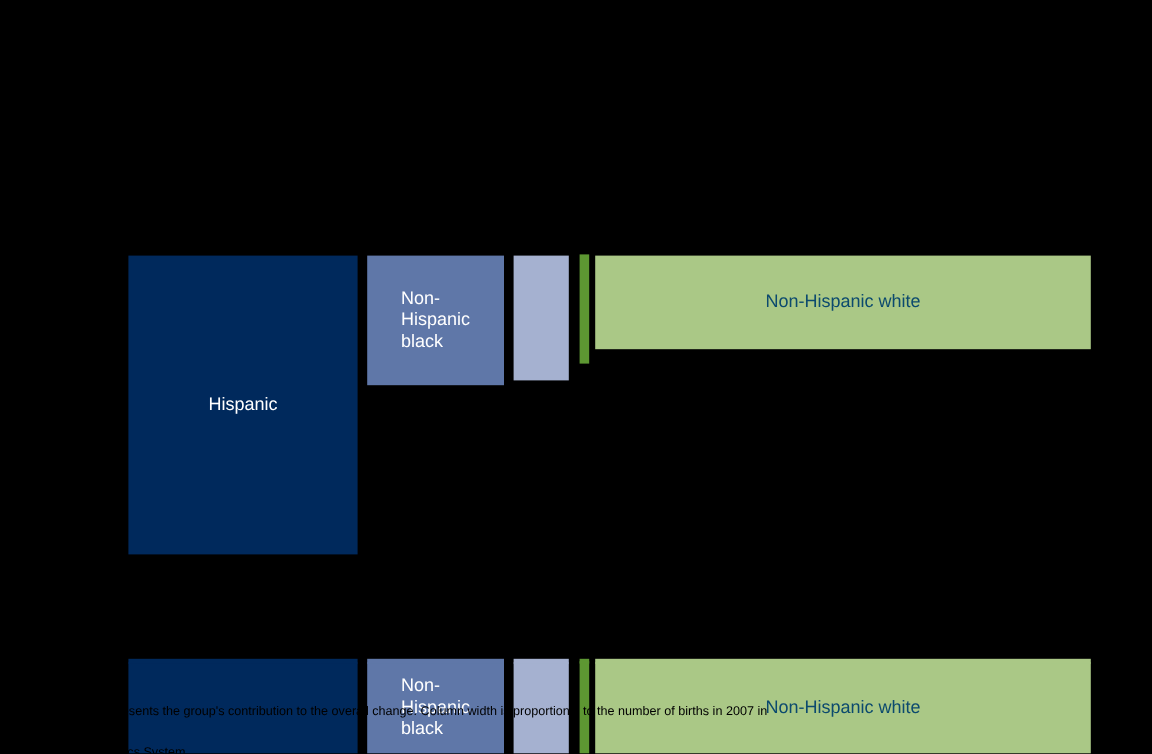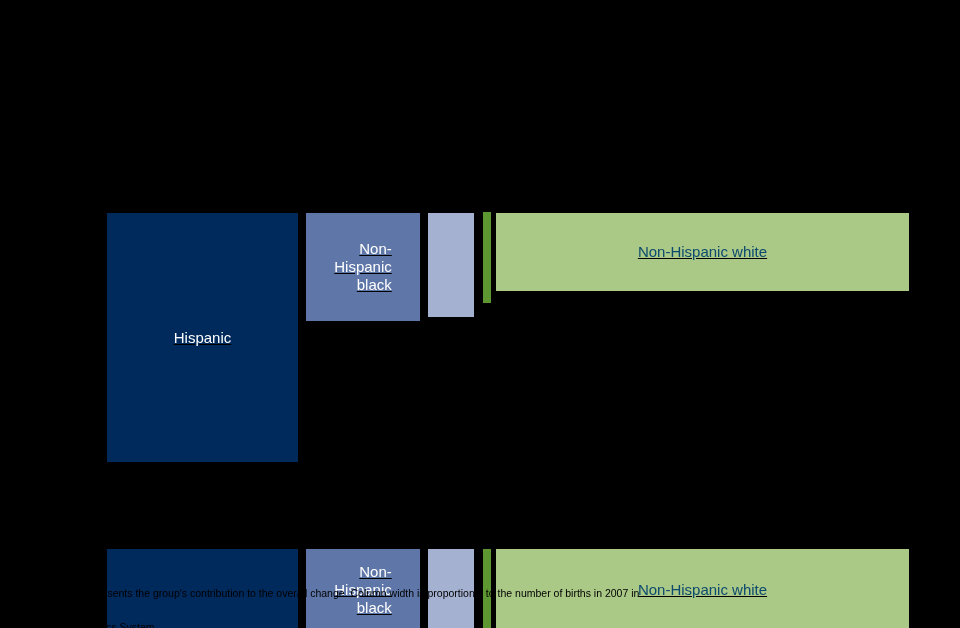--- a/index.html
+++ b/index.html
@@ -33,25 +33,24 @@
     width: 960px;
     height: 628px;
   }
 
   .col {
     position: absolute;
     box-sizing: border-box;
     display: flex;
     align-items: center;
     justify-content: center;
-    text-align: right;
+    text-align: left;
     line-height: 1.18;
     font-size: 15px;
     overflow: hidden;
-    text-decoration: underline;
   }
 
   .col .col-label {
     display: block;
     padding: 0 4px;
     pointer-events: none;
   }
 
   .label-light { color: #ffffff; }
   .label-dark  { color: #0c4a6e; }

